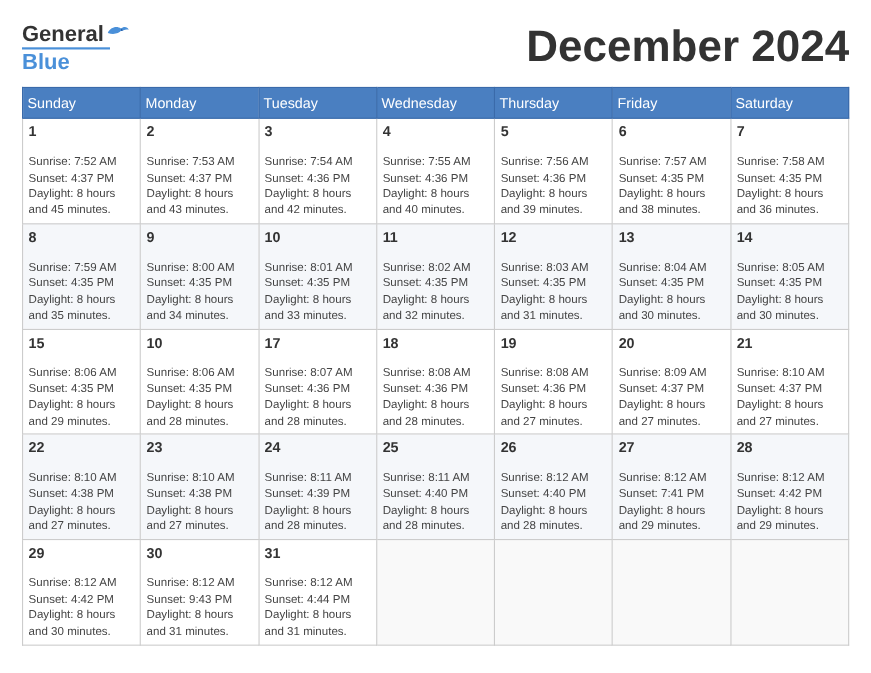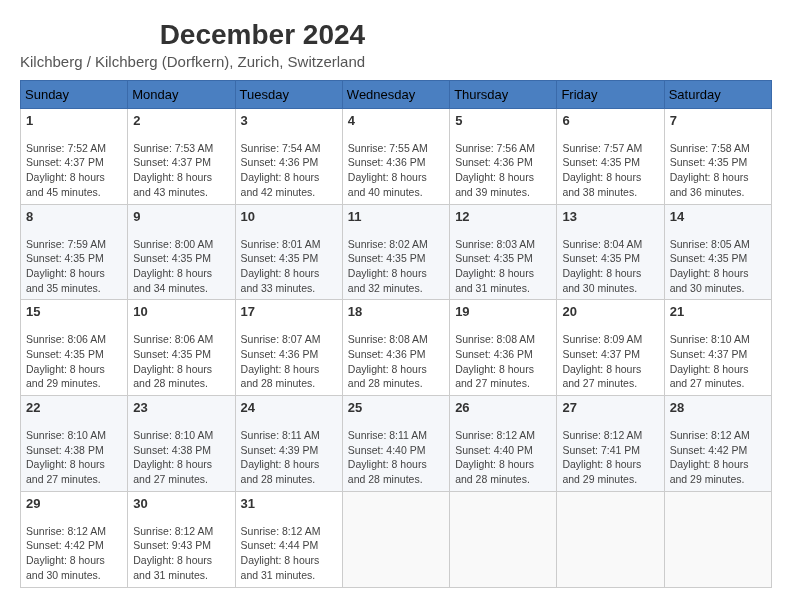--- a/index.html
+++ b/index.html
@@ -19,39 +19,39 @@
     .logo {
       display: flex;
       flex-direction: column;
       align-items: flex-start;
     }
     .logo-line1 { display: flex; align-items: center; }
     .title-section {
       text-align: right;
     }
     .month-title {
-      font-size: 28px;
+      font-size: 40px;
       font-weight: bold;
       color: #333;
       line-height: 1.1;
     }
     .location-title {
       font-size: 15px;
       color: #555;
       margin-top: 2px;
     }
     .calendar {
       width: 100%;
       border-collapse: collapse;
       margin-top: 10px;
       font-size: 11px;
     }
     .calendar th {
       background-color: #4a7fc1;
-      color: #000000;
+      color: #ffffff;
       padding: 6px 4px;
       text-align: left;
       font-size: 13px;
       font-weight: normal;
       border: 1px solid #3a6aaa;
     }
     .calendar td {
       border: 1px solid #ccc;
       vertical-align: top;
       padding: 4px 5px;
@@ -79,23 +79,32 @@
       background: #f9f9f9 !important;
     }
     .last-row td {
       border-bottom: 1px solid #ccc;
     }
   </style>
 </head>
 <body>
 
 <div class="header">
+  <div class="logo">
+    <div class="logo-line1">
+      <span style="font-size:20px;font-weight:bold;color:#333;">General</span>
+      <svg width="22" height="16" viewBox="0 0 22 16" style="margin-left:2px;margin-top:-4px;">
+        <path d="M2 8 C4 3, 10 1, 14 4 C16 2, 20 2, 21 5 C18 4, 16 6, 14 6 C12 8, 8 10, 2 8Z" fill="#4a90d9"></path>
+        <path d="M14 4 C16 5, 16 7, 14 6Z" fill="#2a60a9"></path>
+      </svg>
+    </div>
+    <div style="font-size:20px;font-weight:bold;color:#4a90d9;border-top:2px solid #4a90d9;padding-top:1px;width:80px;">Blue</div>
+  </div>
   <div class="title-section">
     <div class="month-title">December 2024</div>
-    <div class="location-title">Kilchberg / Kilchberg (Dorfkern), Zurich, Switzerland</div>
   </div>
 </div>
 
 <table class="calendar">
   <thead>
     <tr>
     <th>Sunday</th>
         <th>Monday</th>
         <th>Tuesday</th>
         <th>Wednesday</th>

